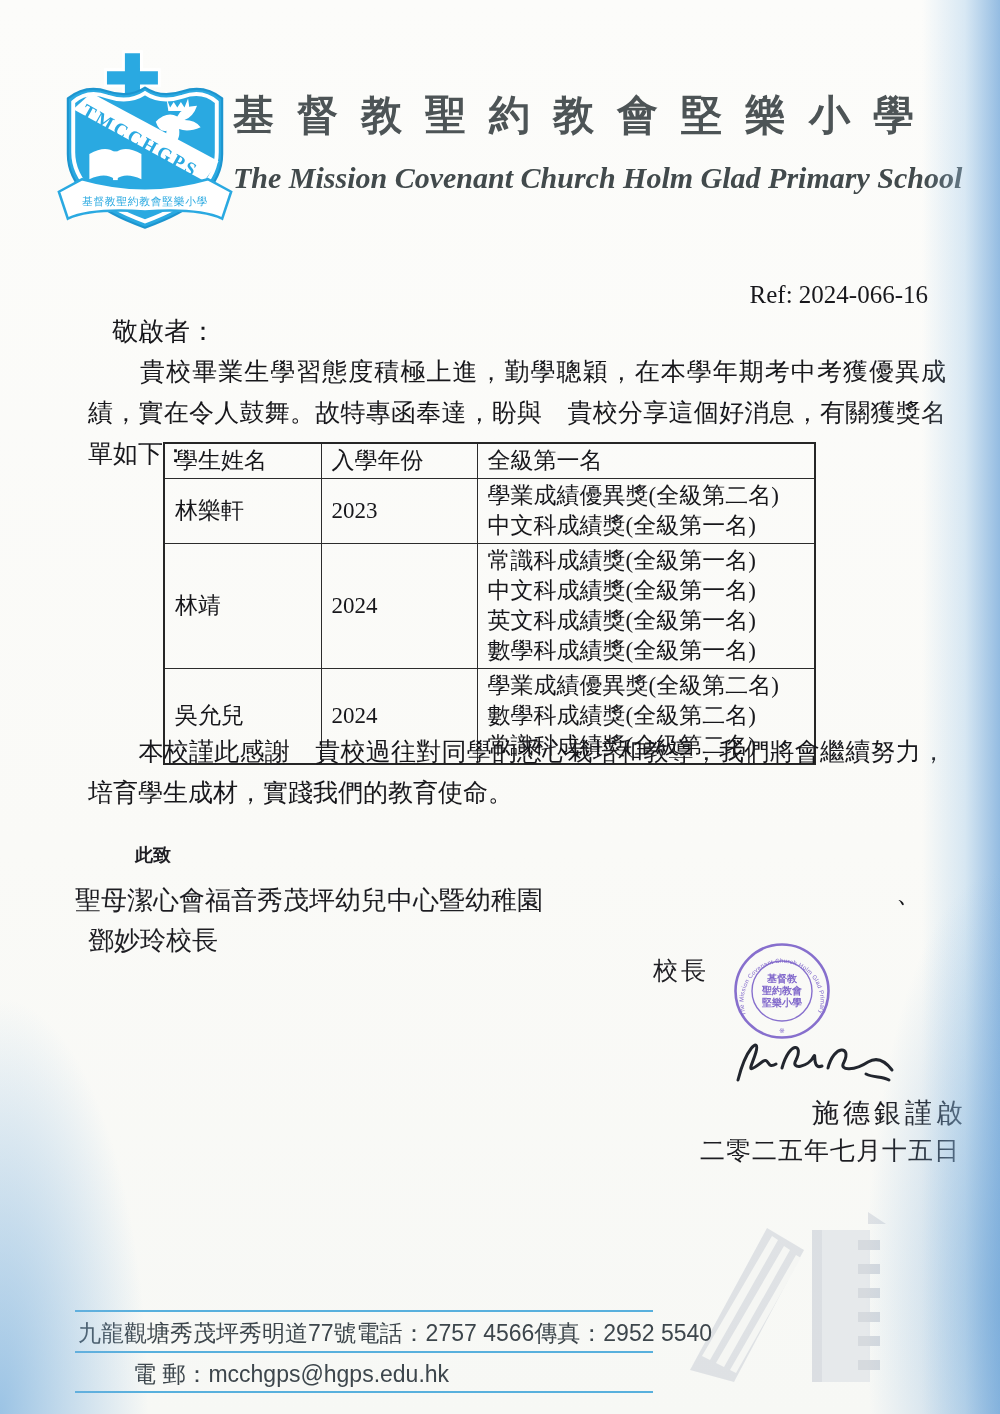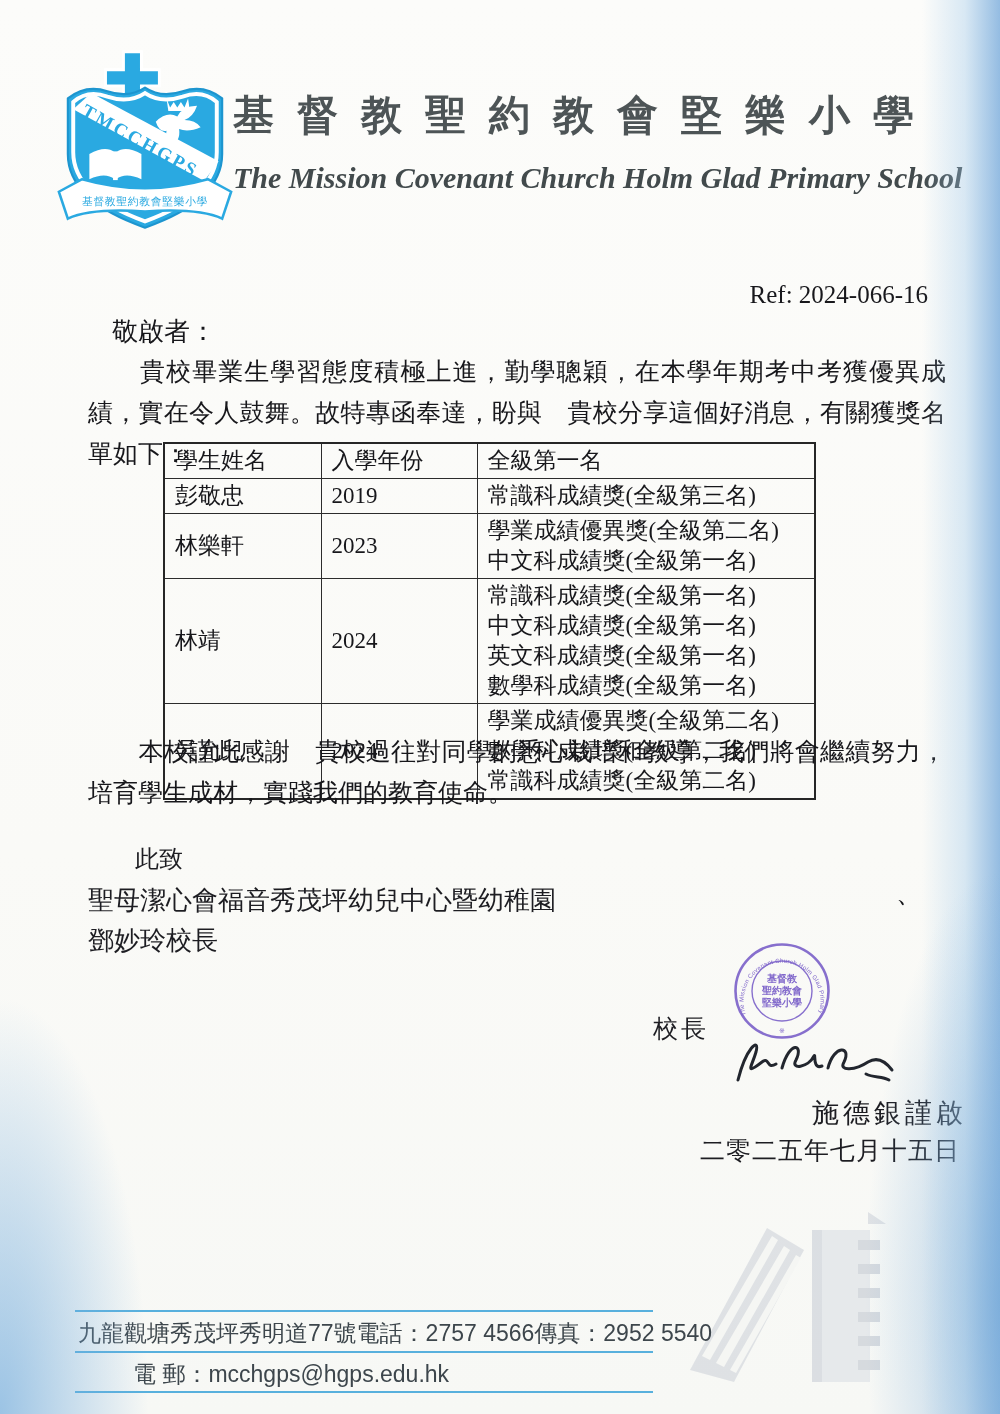--- a/index.html
+++ b/index.html
@@ -32,21 +32,21 @@
   .salutation{font-size:26px;color:#17171b;}
 
   
   table.awards{border-collapse:collapse;table-layout:fixed;}
   table.awards th,table.awards td{
     border:1.6px solid #2c2c2c;font-weight:normal;text-align:left;
     font-size:23px;line-height:30px;padding:2px 10px;vertical-align:middle;color:#17171b;}
   table.awards{border:2px solid #262626;}
   .col-name{width:157px;} .col-year{width:156px;} .col-award{width:338px;}
 
-  .cite{font-size:24px;}
+  .cite{font-size:18px;font-weight:bold;}
   .recipient{font-size:26px;line-height:40px;}
   .role-label{font-size:25px;letter-spacing:3px;}
   .signer{font-size:27px;letter-spacing:4px;white-space:nowrap;}
   .date-line{font-size:25px;letter-spacing:1px;white-space:nowrap;}
   .ink-mark{font-size:26px;color:#121216;}
 
   
   .footer-rule{position:absolute;left:75px;width:578px;height:2px;background:#58b0dd;}
   .footer-row{font-family:"Liberation Sans","DejaVu Sans",sans-serif;color:#3d464c;
     display:flex;align-items:center;white-space:nowrap;}
@@ -114,27 +114,20 @@
         <col class="col-year">
         <col class="col-award">
       </colgroup>
     <tbody>
         <tr>
       <th>學生姓名</th>
       <th>入學年份</th>
       <th>全級第一名</th>
     </tr>
     <tr>
-      <td>彭敬忠</td>
-      <td>2019</td>
-      <td>
-        <div>常識科成績獎(全級第三名)</div>
-      </td>
-    </tr>
-    <tr>
       <td>林樂軒</td>
       <td>2023</td>
       <td>
         <div>學業成績優異獎(全級第二名)</div>
         <div>中文科成績獎(全級第一名)</div>
       </td>
     </tr>
     <tr>
       <td>林靖</td>
       <td>2024</td>
@@ -153,26 +146,26 @@
         <div>數學科成績獎(全級第二名)</div>
         <div>常識科成績獎(全級第二名)</div>
       </td>
     </tr>
   </tbody>
     </table>
 
   <div class="abs body-text" style="left:88px;top:731px;width:858px;">　　本校謹此感謝　貴校過往對同學的悉心栽培和教導，我們將會繼續努力，培育學生成材，實踐我們的教育使命。</div>
 
   <div class="abs cite" style="left:135px;top:843px;">此致</div>
-  <div class="abs recipient" style="left:88px;top:881px;">聖母潔心會福音秀茂坪幼兒中心暨幼稚園</div>
+  <div class="abs recipient" style="left:75px;top:881px;">聖母潔心會福音秀茂坪幼兒中心暨幼稚園</div>
   <div class="abs recipient" style="left:88px;top:921px;">鄧妙玲校長</div>
 
   <div class="abs ink-mark" style="left:896px;top:876px;">、</div>
 
-  <div class="abs role-label" style="left:653px;top:1012px;">校長</div>
+  <div class="abs role-label" style="left:653px;top:954px;">校長</div>
 
   <svg class="abs stamp-svg" style="left:732px;top:941px;" width="100" height="100" viewBox="0 0 100 100">
     <g stroke="#7b61c9" fill="none" opacity="0.9">
       <circle cx="50" cy="50" r="46.5" stroke-width="2.6"></circle>
       <circle cx="50" cy="50" r="30" stroke-width="1.4"></circle>
     </g>
     <path id="stampArc" d="M 14,74 A 38.5,38.5 0 1 1 86,74" fill="none"></path>
     <text font-size="6.1" fill="#7b61c9" letter-spacing="0.25" opacity="0.95">
       <textPath href="#stampArc">The Mission Covenant Church Holm Glad Primary School</textPath>
     </text>

